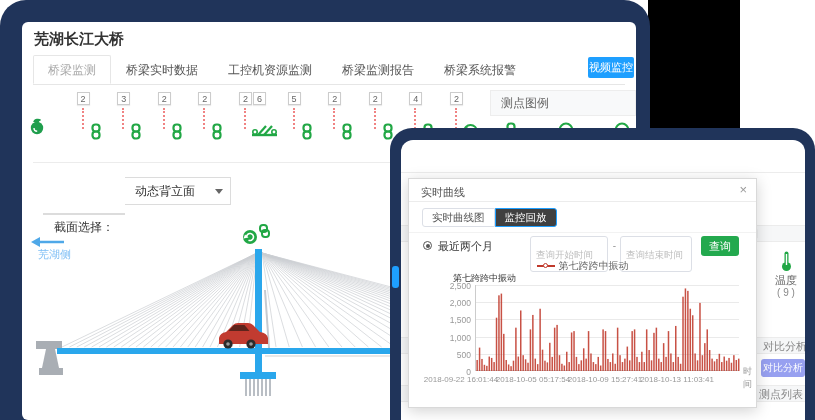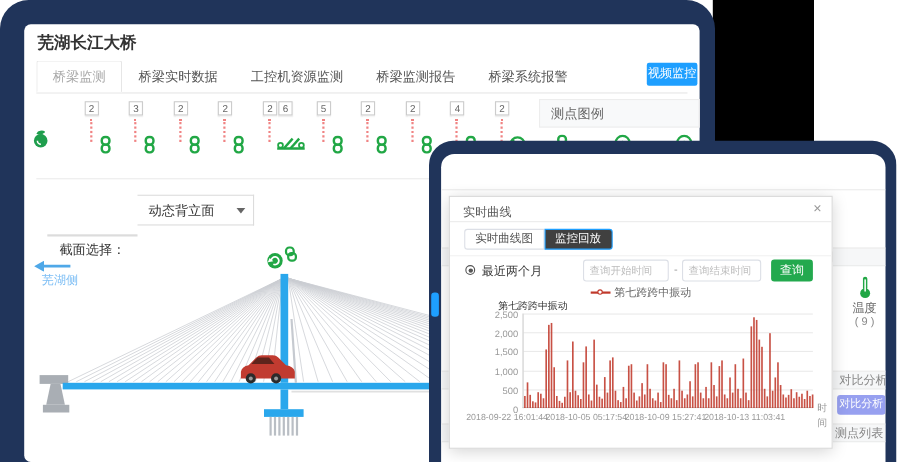--- a/index.html
+++ b/index.html
@@ -87,21 +87,21 @@
   .dlg-tabs { position:absolute; left:13px; top:29px; display:flex; }
   .dtab { border:1px solid #dcdfe6; line-height:17px; padding:0 9px; font-size:10.5px; color:#555;
           background:#fff; cursor:pointer; white-space:nowrap; }
   .dtab.active { background:#404040; border-color:#1E9FFF; color:#fff; }
   .dlg-sub-line { position:absolute; left:0; top:53px; width:100%; height:1px; background:#f2f2f2; }
   .radio { position:absolute; left:14px; top:62px; width:9px; height:9px; border-radius:50%;
            border:1px solid #555; background:#fff; cursor:pointer; }
   .radio::after { content:''; position:absolute; left:1.5px; top:1.5px; width:4px; height:4px;
                   border-radius:50%; background:#555; }
   .radio-label { position:absolute; left:29px; top:60px; font-size:11px; color:#333; }
-  .q-input { position:absolute; top:57px; height:20px; border:1px solid #dcdfe6; border-radius:3px;
+  .q-input { position:absolute; top:57px; height:36px; border:1px solid #dcdfe6; border-radius:3px;
              font-size:9.5px; color:#333; padding:0 5px; font-family:inherit; }
   .q-input::placeholder { color:#bdbdbd; }
   .q-in1 { left:121px; width:78px; }
   .q-sep { position:absolute; left:201px; top:57px; width:9px; line-height:20px; text-align:center;
            font-size:10px; color:#999; }
   .q-in2 { left:211px; width:72px; }
   .q-btn { position:absolute; left:292px; top:57px; width:38px; height:20px; line-height:20px;
            background:#23A94E; color:#fff; font-size:11px; text-align:center; border-radius:3px; cursor:pointer; }
   .c-legend { position:absolute; left:0; top:80px; width:100%; display:flex; justify-content:center;
               align-items:center; gap:4px; font-size:10px; color:#666; cursor:pointer; }

